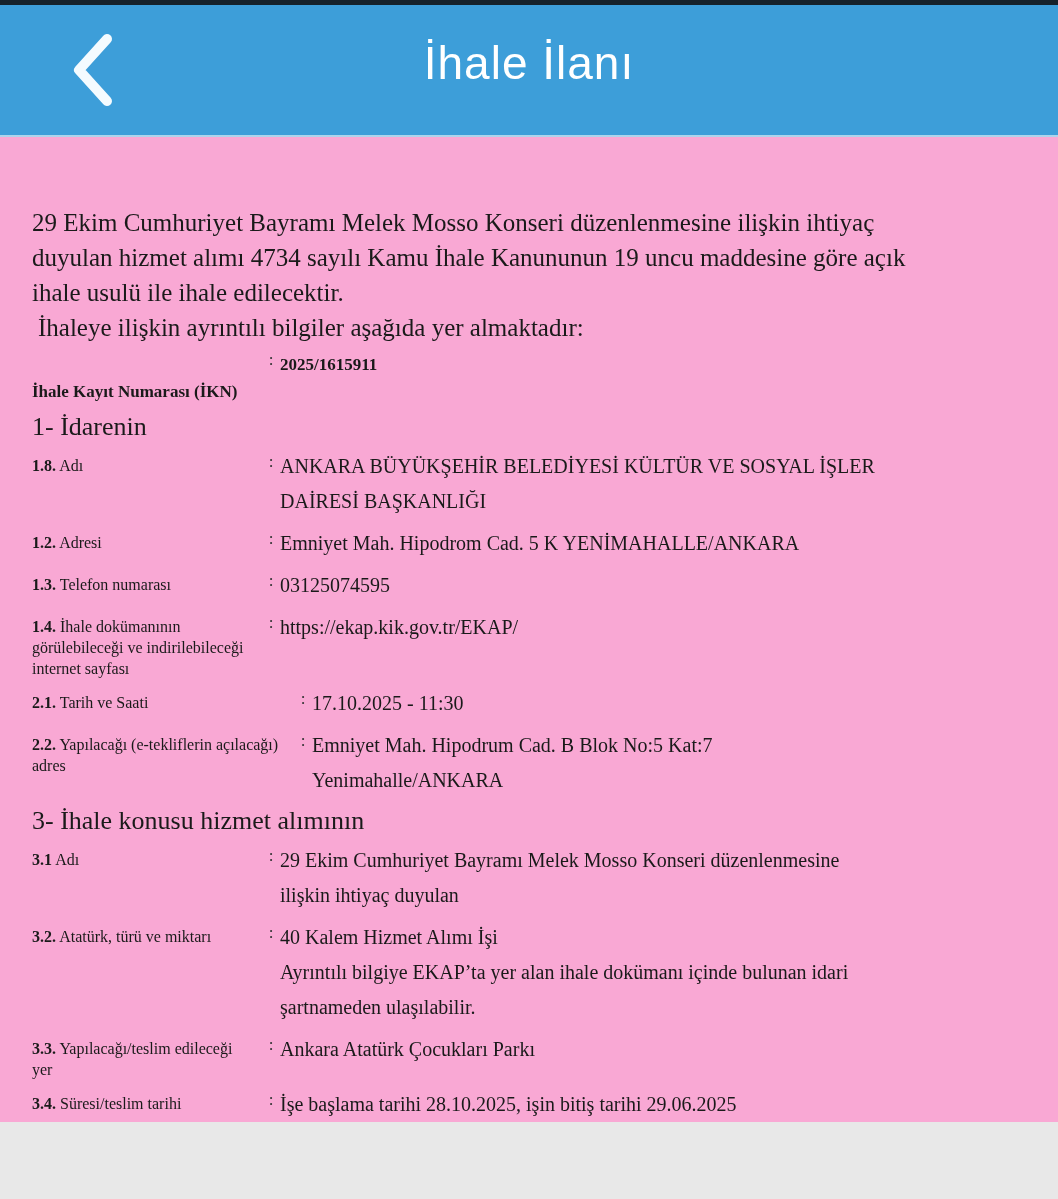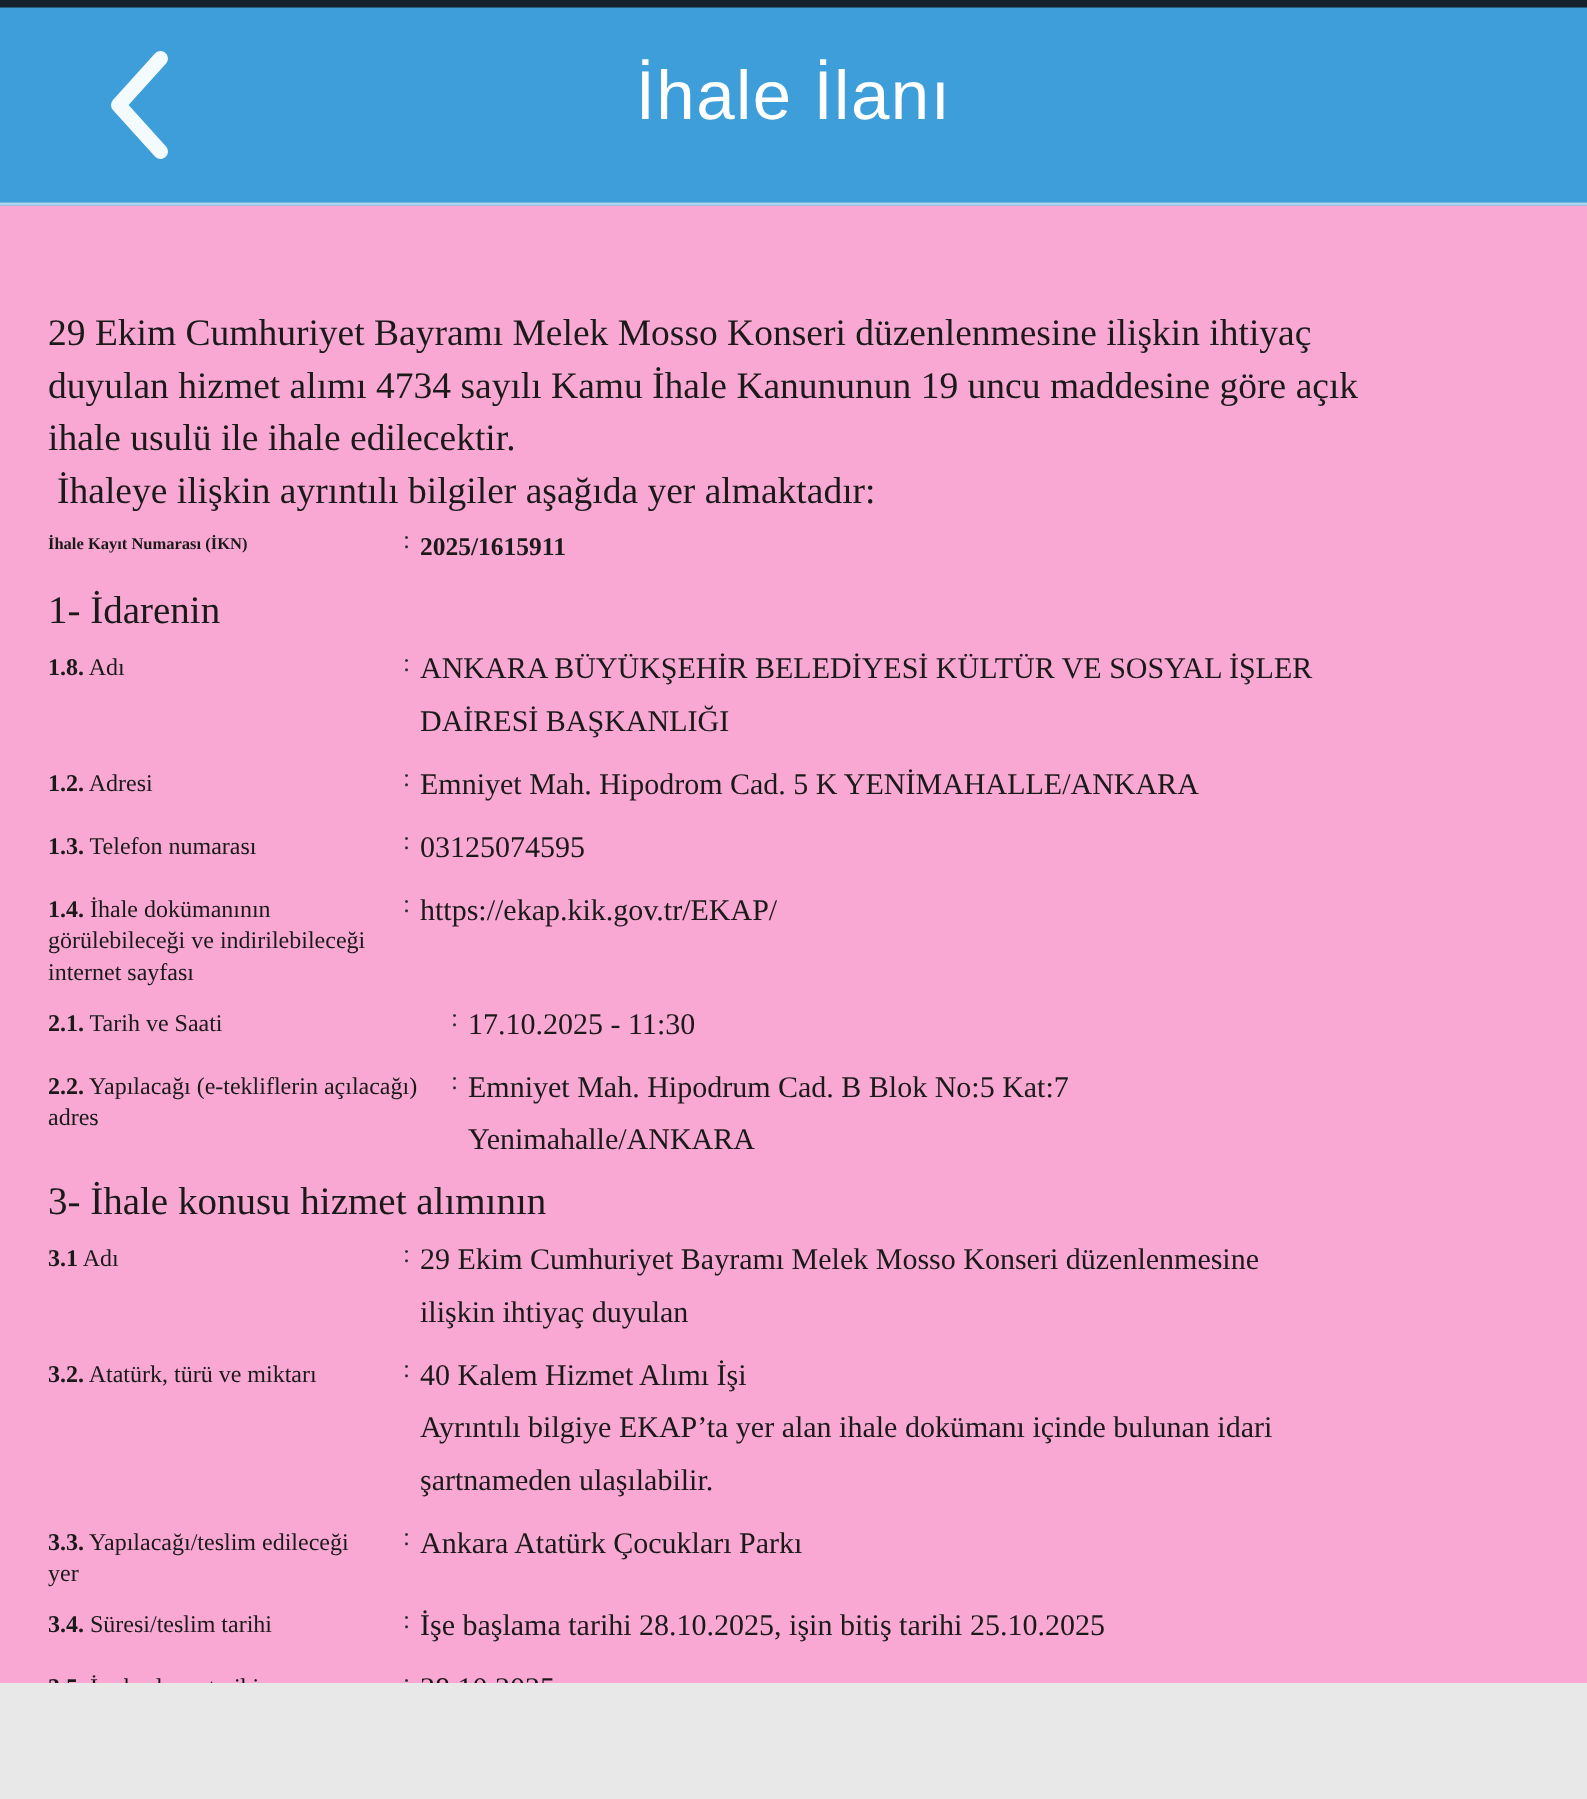--- a/index.html
+++ b/index.html
@@ -100,21 +100,21 @@
     line-height: 26px;
     text-align: center;
     color: #333;
   }
   .row .value {
     font-size: 20px;
     line-height: 35px;
     white-space: pre-line;
   }
   .row.ikn { margin-top: 2px; margin-bottom: 9px; }
-  .row.ikn .label { font-weight: 700; font-size: 11px; }
+  .row.ikn .label { font-weight: 700; font-size: 17px; margin-top: 28px; }
   .row.ikn .value { font-weight: 700; font-size: 17px; }
 </style>
 </head>
 <body>
 
 <div class="screen">
 
   <div class="appbar">
     <div class="top-strip"></div>
     <button class="back-btn">
@@ -203,21 +203,21 @@
     <div class="row">
       <div class="label"><span class="num">3.3.</span> <span>Yapılacağı/teslim edileceği
 yer</span></div>
       <div class="colon">:</div>
       <div class="value">Ankara Atatürk Çocukları Parkı</div>
     </div>
 
     <div class="row">
       <div class="label"><span class="num">3.4.</span> <span>Süresi/teslim tarihi</span></div>
       <div class="colon">:</div>
-      <div class="value">İşe başlama tarihi 28.10.2025, işin bitiş tarihi 25.10.2025</div>
+      <div class="value">İşe başlama tarihi 28.10.2025, işin bitiş tarihi 29.06.2025</div>
     </div>
 
     <div class="row">
       <div class="label"><span class="num">3.5.</span> <span>İşe başlama tarihi</span></div>
       <div class="colon">:</div>
       <div class="value">28.10.2025</div>
     </div>
 
   </div>
 </div>

